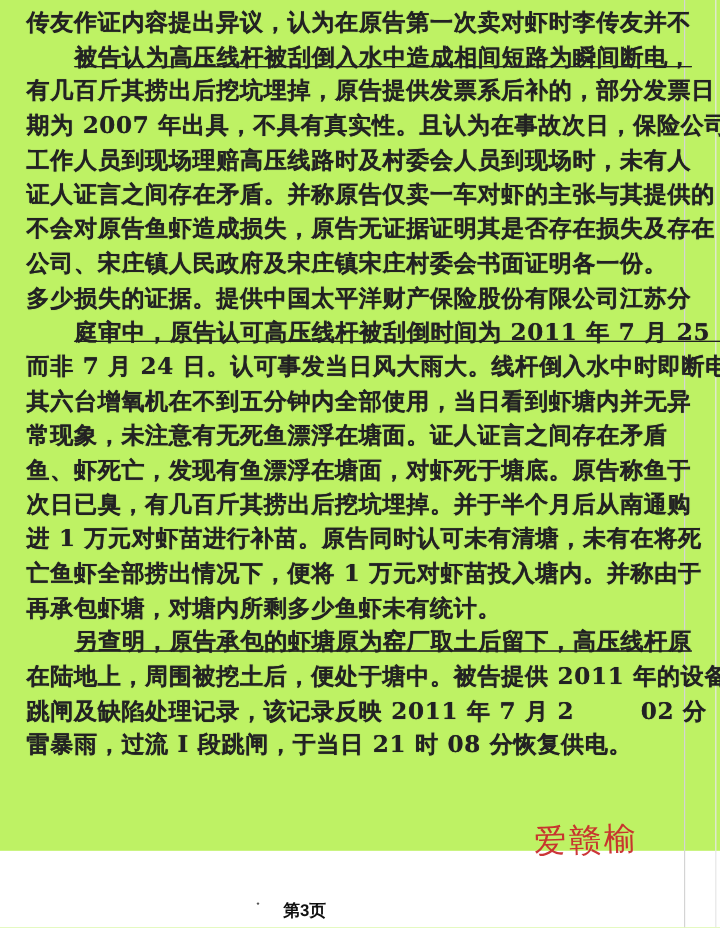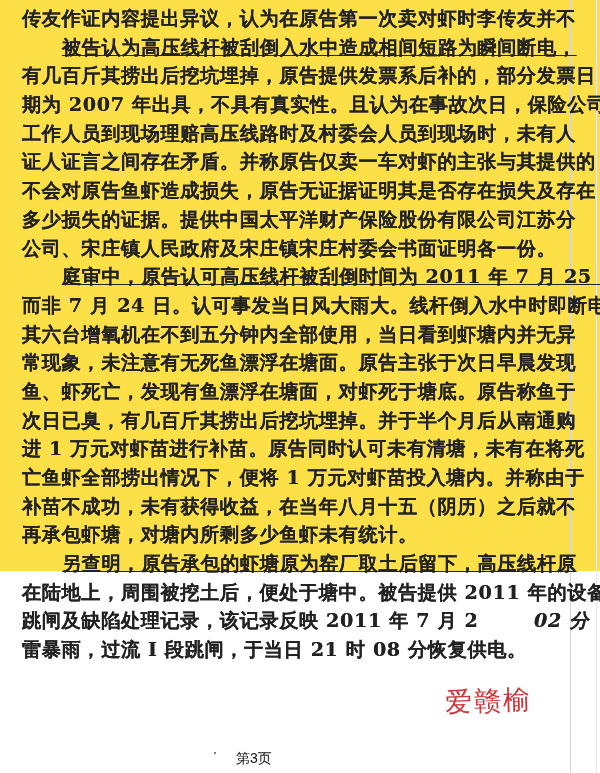--- a/index.html
+++ b/index.html
@@ -4,22 +4,22 @@
   <style>
     html, body { margin: 0; padding: 0; }
     body {
       width: 600px; height: 773px; overflow: hidden;
       background: #ffffff;
       position: relative;
       font-family: "DejaVu Serif", "Liberation Serif", serif;
       color: #1a1a1a;
     }
     .page {
-      position: absolute; left: 0; top: 0; width: 600px; height: 571px;
-      background: #fde047;
+      position: absolute; left: 0; top: 0; width: 600px; height: 709px;
+      background: #bef264;
     }
     .edge-line {
       position: absolute; left: 570px; top: 0; width: 1px; height: 773px;
       background: #d4d4d4;
     }
     .edge-line2 {
       position: absolute; left: 596px; top: 0; width: 1px; height: 773px;
       background: #e6e6e6;
     }
     .body-text {
@@ -39,21 +39,21 @@
       position: absolute; left: 445px; top: 686px;
       font-size: 27px; color: #c8262a;
       font-family: "DejaVu Serif", serif;
       letter-spacing: 2px;
       line-height: 30px;
       opacity: 0.92;
       transform: rotate(-2deg);
     }
     .page-number {
       position: absolute; left: 236px; top: 750px;
-      font-size: 14px; font-weight: normal; color: #111;
+      font-size: 14px; font-weight: bold; color: #111;
       font-family: "Liberation Sans", "DejaVu Sans", sans-serif;
     }
     .dot { position: absolute; width: 2px; height: 2px; background: #555; border-radius: 1px; }
   </style>
 </head>
 <body>
 
 <div class="page">
   <div class="edge-line"></div>
   <div class="edge-line2"></div>
@@ -61,39 +61,38 @@
   <div class="body-text">
 
     <div class="line">传友作证内容提出异议，认为在原告第一次卖对虾时李传友并不</div>
 
     <div class="line indent">被告认为高压线杆被刮倒入水中造成相间短路为瞬间断电，</div>
     <div class="line">有几百斤其捞出后挖坑埋掉，原告提供发票系后补的，部分发票日</div>
     <div class="line">期为 2007 年出具，不具有真实性。且认为在事故次日，保险公司</div>
     <div class="line">工作人员到现场理赔高压线路时及村委会人员到现场时，未有人</div>
     <div class="line">证人证言之间存在矛盾。并称原告仅卖一车对虾的主张与其提供的</div>
     <div class="line">不会对原告鱼虾造成损失，原告无证据证明其是否存在损失及存在</div>
+    <div class="line">公司、宋庄镇人民政府及宋庄镇宋庄村委会书面证明各一份。</div>
     <div class="line">多少损失的证据。提供中国太平洋财产保险股份有限公司江苏分</div>
-    <div class="line">公司、宋庄镇人民政府及宋庄镇宋庄村委会书面证明各一份。</div>
 
     <div class="line indent">庭审中，原告认可高压线杆被刮倒时间为 2011 年 7 月 25 日，</div>
     <div class="line">而非 7 月 24 日。认可事发当日风大雨大。线杆倒入水中时即断电，</div>
     <div class="line">其六台增氧机在不到五分钟内全部使用，当日看到虾塘内并无异</div>
-    <div class="line">常现象，未注意有无死鱼漂浮在塘面。原告主张于次日早晨发现</div>
+    <div class="line">常现象，未注意有无死鱼漂浮在塘面。证人证言之间存在矛盾</div>
     <div class="line">鱼、虾死亡，发现有鱼漂浮在塘面，对虾死于塘底。原告称鱼于</div>
     <div class="line">次日已臭，有几百斤其捞出后挖坑埋掉。并于半个月后从南通购</div>
     <div class="line">进 1 万元对虾苗进行补苗。原告同时认可未有清塘，未有在将死</div>
     <div class="line">亡鱼虾全部捞出情况下，便将 1 万元对虾苗投入塘内。并称由于</div>
-    <div class="line">补苗不成功，未有获得收益，在当年八月十五（阴历）之后就不</div>
     <div class="line">再承包虾塘，对塘内所剩多少鱼虾未有统计。</div>
 
     <div class="line indent">另查明，原告承包的虾塘原为窑厂取土后留下，高压线杆原</div>
     <div class="line">在陆地上，周围被挖土后，便处于塘中。被告提供 2011 年的设备</div>
     <div class="line" style="position:relative;">
       <span>跳闸及缺陷处理记录，该记录反映 2011 年 7 月 2</span>
-      <span style="position:absolute; left:512px;font-style:italic;">02 分</span>
+      <span style="position:absolute; left:512px;">02 分</span>
     </div>
     <div class="line">雷暴雨，过流 I 段跳闸，于当日 21 时 08 分恢复供电。</div>
   </div>
 
   <div class="stamp">爱赣榆</div>
 
   <div class="page-number">第3页</div>
 
   <span class="dot" style="left:214px; top:752px;"></span>
   <span class="dot" style="left:297px; top:107px;"></span>

